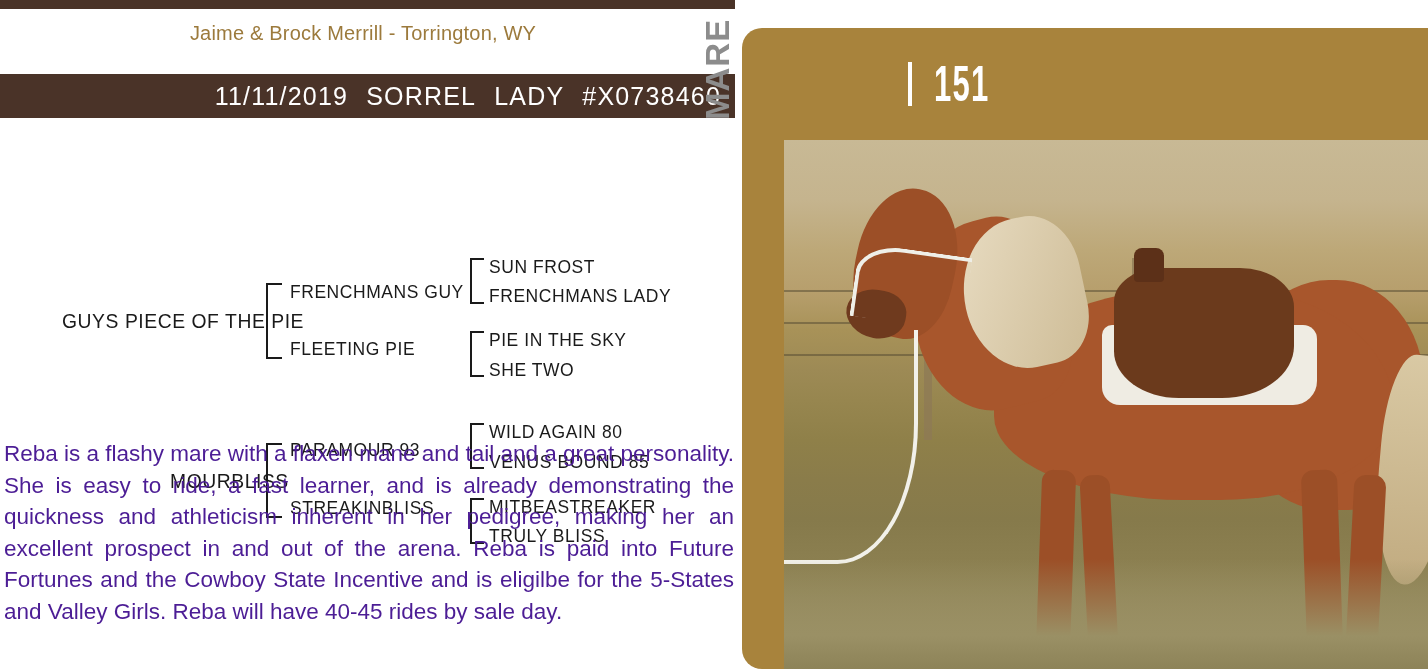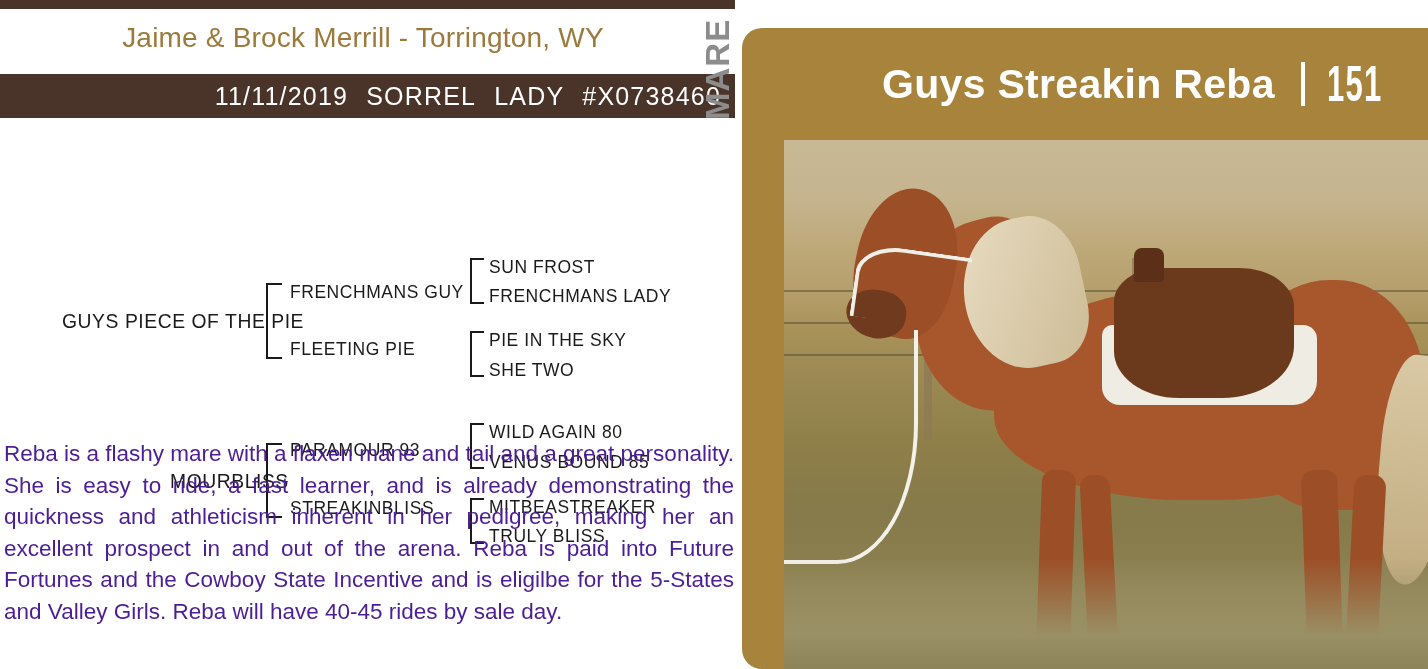--- a/index.html
+++ b/index.html
@@ -25,21 +25,21 @@
     background: #4a3328;
   }
 
   
   .consignor {
     position: absolute;
     left: 0;
     top: 22px;
     width: 726px;
     text-align: center;
-    font-size: 28px;
+    font-size: 20px;
     color: #9c7a3c;
     letter-spacing: .2px;
     font-family: "Liberation Sans", sans-serif;
   }
 
   
   .info-bar {
     position: absolute;
     left: 0;
     top: 74px;
@@ -405,21 +405,20 @@
   <div class="ped-name gg7">MITBEASTREAKER</div>
   <div class="ped-name gg8">TRULY BLISS</div>
 </div>
 
 <div class="mare-vertical">MARE</div>
 
 <div class="description">Reba is a flashy mare with a flaxen mane and tail and a great personality. She is easy to ride, a fast learner, and is already demonstrating the quickness and athleticism inherent in her pedigree, making her an excellent prospect in and out of the arena. Reba is paid into Future Fortunes and the Cowboy State Incentive and is eligilbe for the 5-States and Valley Girls. Reba will have 40-45 rides by sale day.</div>
 
 <div class="card">
   <div class="card-header">
-    <span class="card-title">Guys Streakin Reba</span>
     <span class="card-divider"></span>
     <span class="card-number">151</span>
   </div>
 
   <div class="photo-wrap">
     <div class="photo">
       <div class="fence-wire" style="top:150px"></div>
       <div class="fence-wire" style="top:182px"></div>
       <div class="fence-wire" style="top:214px"></div>
       <div class="fence-post" style="left:140px; top:120px; width:8px; height:180px;"></div>

